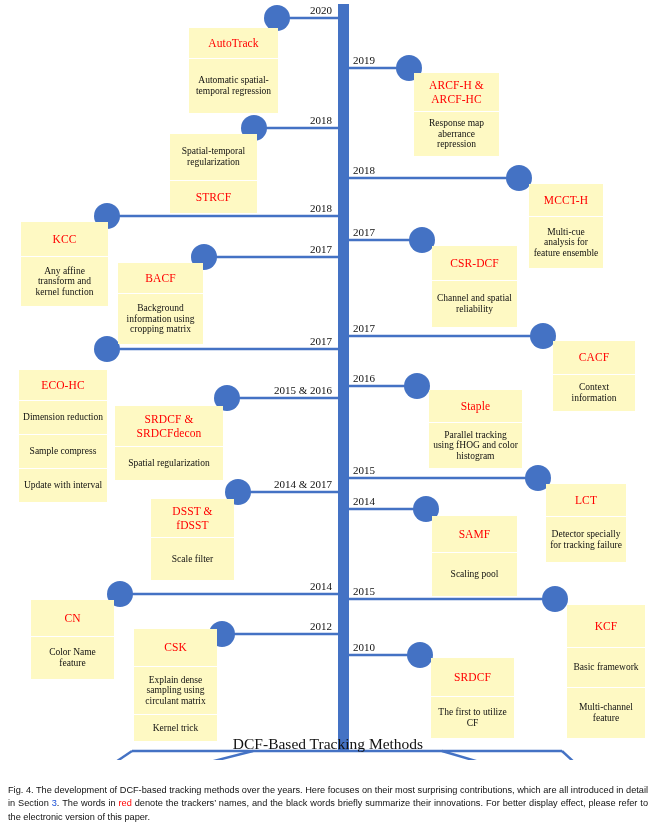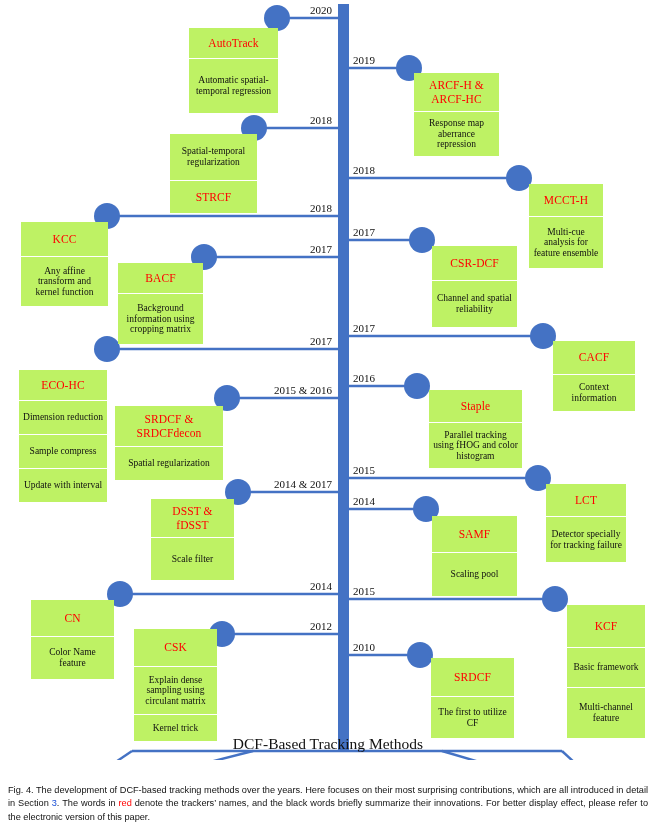--- a/index.html
+++ b/index.html
@@ -11,21 +11,21 @@
     overflow:hidden;
   }
   #fig{
     position:absolute;left:0;top:0;width:656px;height:760px;
   }
   #svgroot{position:absolute;left:0;top:0;width:656px;height:760px;}
 
   
   .card{
     position:absolute;
-    background:#bef264;
+    background:#fef9c3;
     box-sizing:border-box;
     display:flex;flex-direction:column;
     z-index:3;
   }
   .cell{
     box-sizing:border-box;
     display:flex;align-items:center;justify-content:center;
     text-align:center;
     padding:1px 4px;
     line-height:1.12;

